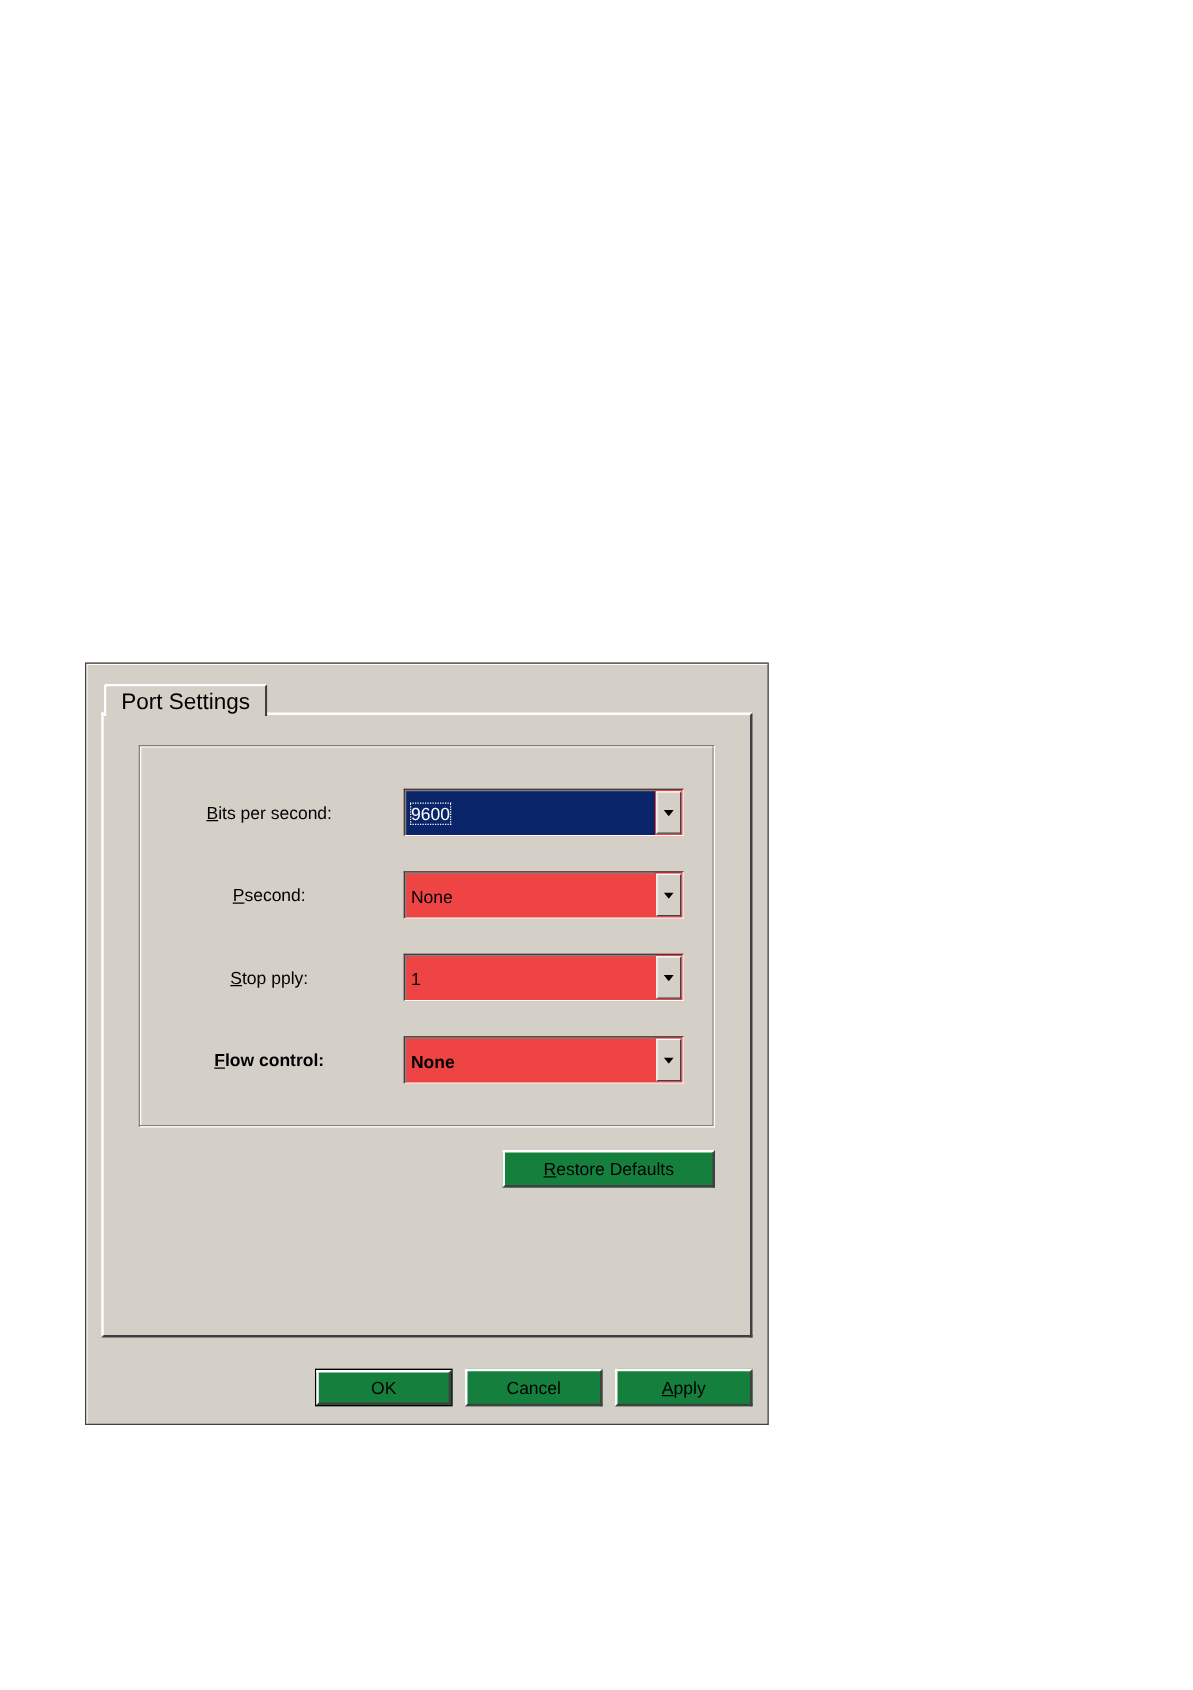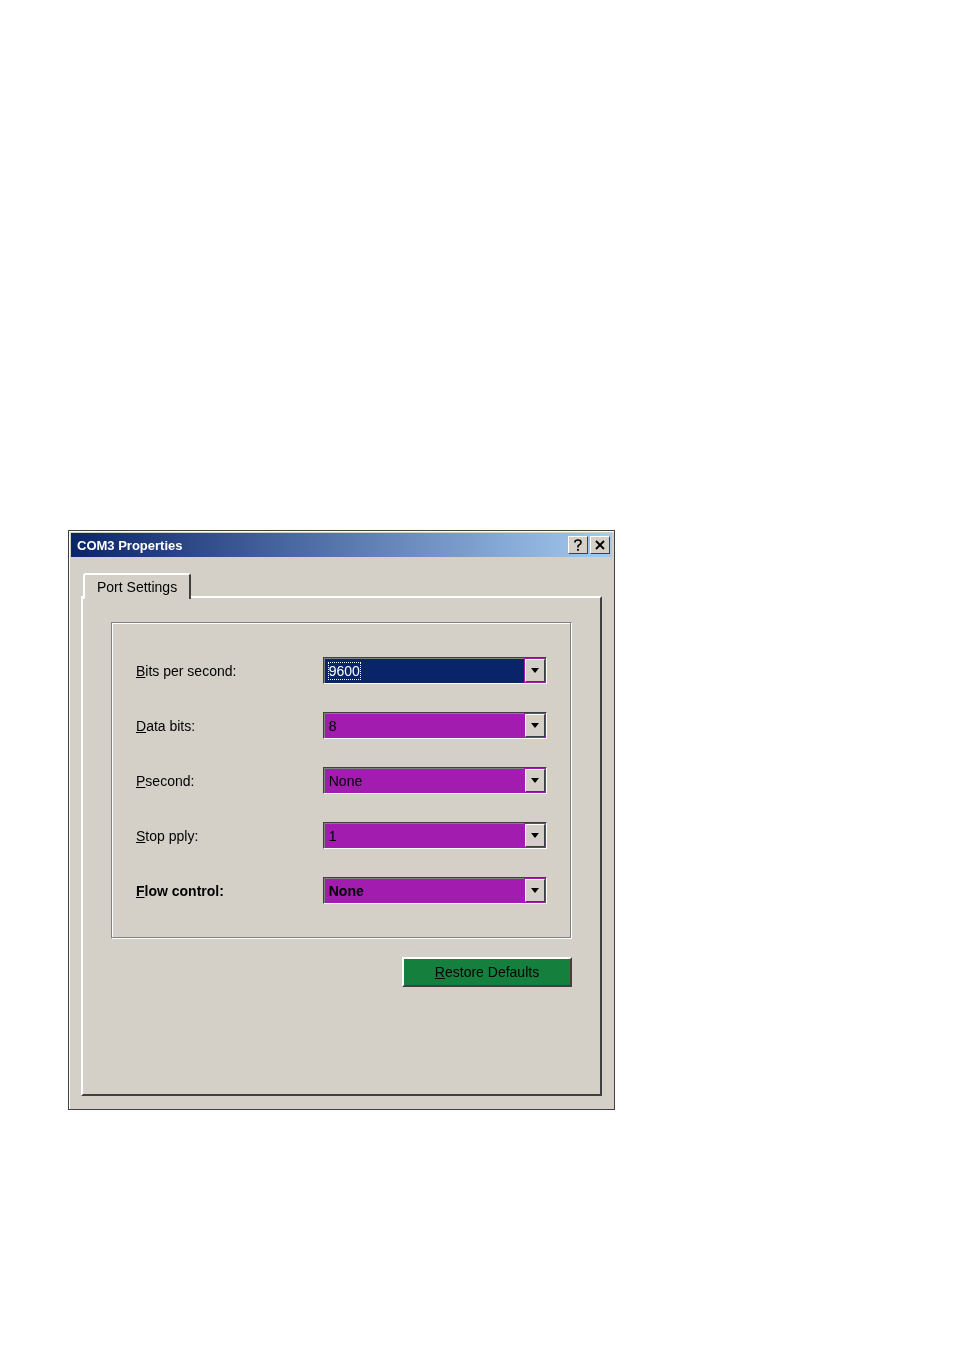--- a/index.html
+++ b/index.html
@@ -71,21 +71,21 @@
     left: 2px;
     top: 4px;
     height: 24px;
     padding: 0 12px;
     background: #d4d0c8;
     border-top: 2px solid #ffffff;
     border-left: 2px solid #ffffff;
     border-right: 2px solid #404040;
     border-top-left-radius: 3px;
     border-top-right-radius: 3px;
-    font-size: 14px;
+    font-size: 18px;
     display: flex;
     align-items: center;
     z-index: 2;              
   }
   .tabpage {
     position: relative;
     top: -1px;               
     min-height: 500px;
     border-top: 2px solid #ffffff;
     border-left: 2px solid #ffffff;
@@ -110,36 +110,36 @@
   
   .formrow {
     display: flex;
     align-items: center;
     margin: 28px 0;
   }
   .formrow:first-child { margin-top: 6px; }
   .formrow:last-child  { margin-bottom: 6px; font-weight: bold; }
   .formrow .lbl {
     width: 170px;
-    text-align: left;
+    text-align: center;
     padding-right: 28px;
     font-size: 14px;
   }
   .formrow .lbl .accel { text-decoration: underline; }
 
   
   .combo {
     display: flex;
     width: 240px;
-    height: 27px;
+    height: 38px;
     border-top: 1px solid #404040;
     border-left: 1px solid #404040;
     border-right: 1px solid #ffffff;
     border-bottom: 1px solid #ffffff;
-    background: #a21caf;
+    background: #ef4444;
     box-sizing: border-box;
   }
   .combo .textarea {
     flex: 1;
     padding: 0 4px;
     display: flex;
     align-items: center;
     font-size: 14px;
     color: #000;
     overflow: hidden;
@@ -209,39 +209,20 @@
     gap: 10px;
     padding: 12px 12px 14px 12px;
   }
 
 </style>
 </head>
 <body>
 
 <div class="dialog">
 
-  <div class="titlebar">
-    <span>COM3 Properties</span>
-    <span class="spacer"></span>
-    <div class="titlebar-btn">
-      <span>
-        <svg width="10" height="12" viewBox="0 0 10 12">
-          <path d="M2 3 Q2 1 5 1 Q8 1 8 3.5 Q8 5 6 6 L5 7 L5 8 M5 10.5 L5 10.5" stroke="#000" stroke-width="1.6" fill="none" stroke-linecap="round"></path>
-          <circle cx="5" cy="11" r="0.9" fill="#000"></circle>
-        </svg>
-      </span>
-    </div>
-    <div class="titlebar-btn">
-      <span>
-        <svg width="10" height="10" viewBox="0 0 10 10">
-          <path d="M1 1 L9 9 M9 1 L1 9" stroke="#000" stroke-width="1.8"></path>
-        </svg>
-      </span>
-    </div>
-  </div>
 
   <div class="client">
 
     <div class="tabstrip">
       <div class="tab">
         <span>Port Settings</span>
       </div>
     </div>
 
     <div class="tabpage">
@@ -259,37 +240,20 @@
             <div class="dropbtn">
               <span>
                 <svg width="8" height="5" viewBox="0 0 8 5">
                     <path d="M0 0 L8 0 L4 5 Z" fill="#000"></path>
                   </svg>
               </span>
             </div>
           </div>
         </div>
 
-        <div class="formrow">
-          <div class="lbl">
-            <span class="accel">D</span><span>ata bits:</span>
-          </div>
-          <div class="combo">
-            <div class="textarea">
-                <span>8</span>
-              </div>
-            <div class="dropbtn">
-              <span>
-                <svg width="8" height="5" viewBox="0 0 8 5">
-                    <path d="M0 0 L8 0 L4 5 Z" fill="#000"></path>
-                  </svg>
-              </span>
-            </div>
-          </div>
-        </div>
 
         <div class="formrow">
           <div class="lbl">
             <span class="accel">P</span><span>second:</span>
           </div>
           <div class="combo">
             <div class="textarea">
                 <span>None</span>
               </div>
             <div class="dropbtn">
@@ -343,14 +307,27 @@
       <div class="restore-row">
         <div class="btn" style="min-width:170px;">
           <span><span class="accel">R</span><span>estore Defaults</span></span>
         </div>
       </div>
 
     </div>
 
   </div>
 
+  <div class="dlg-btnrow">
+    <div class="btn default-btn">
+      <div class="inner">
+          <span>OK</span>
+        </div>
+    </div>
+    <div class="btn">
+      <span>Cancel</span>
+    </div>
+    <div class="btn">
+      <span><span class="accel">A</span><span>pply</span></span>
+    </div>
+  </div>
 
 </div>
 
 </body></html>

